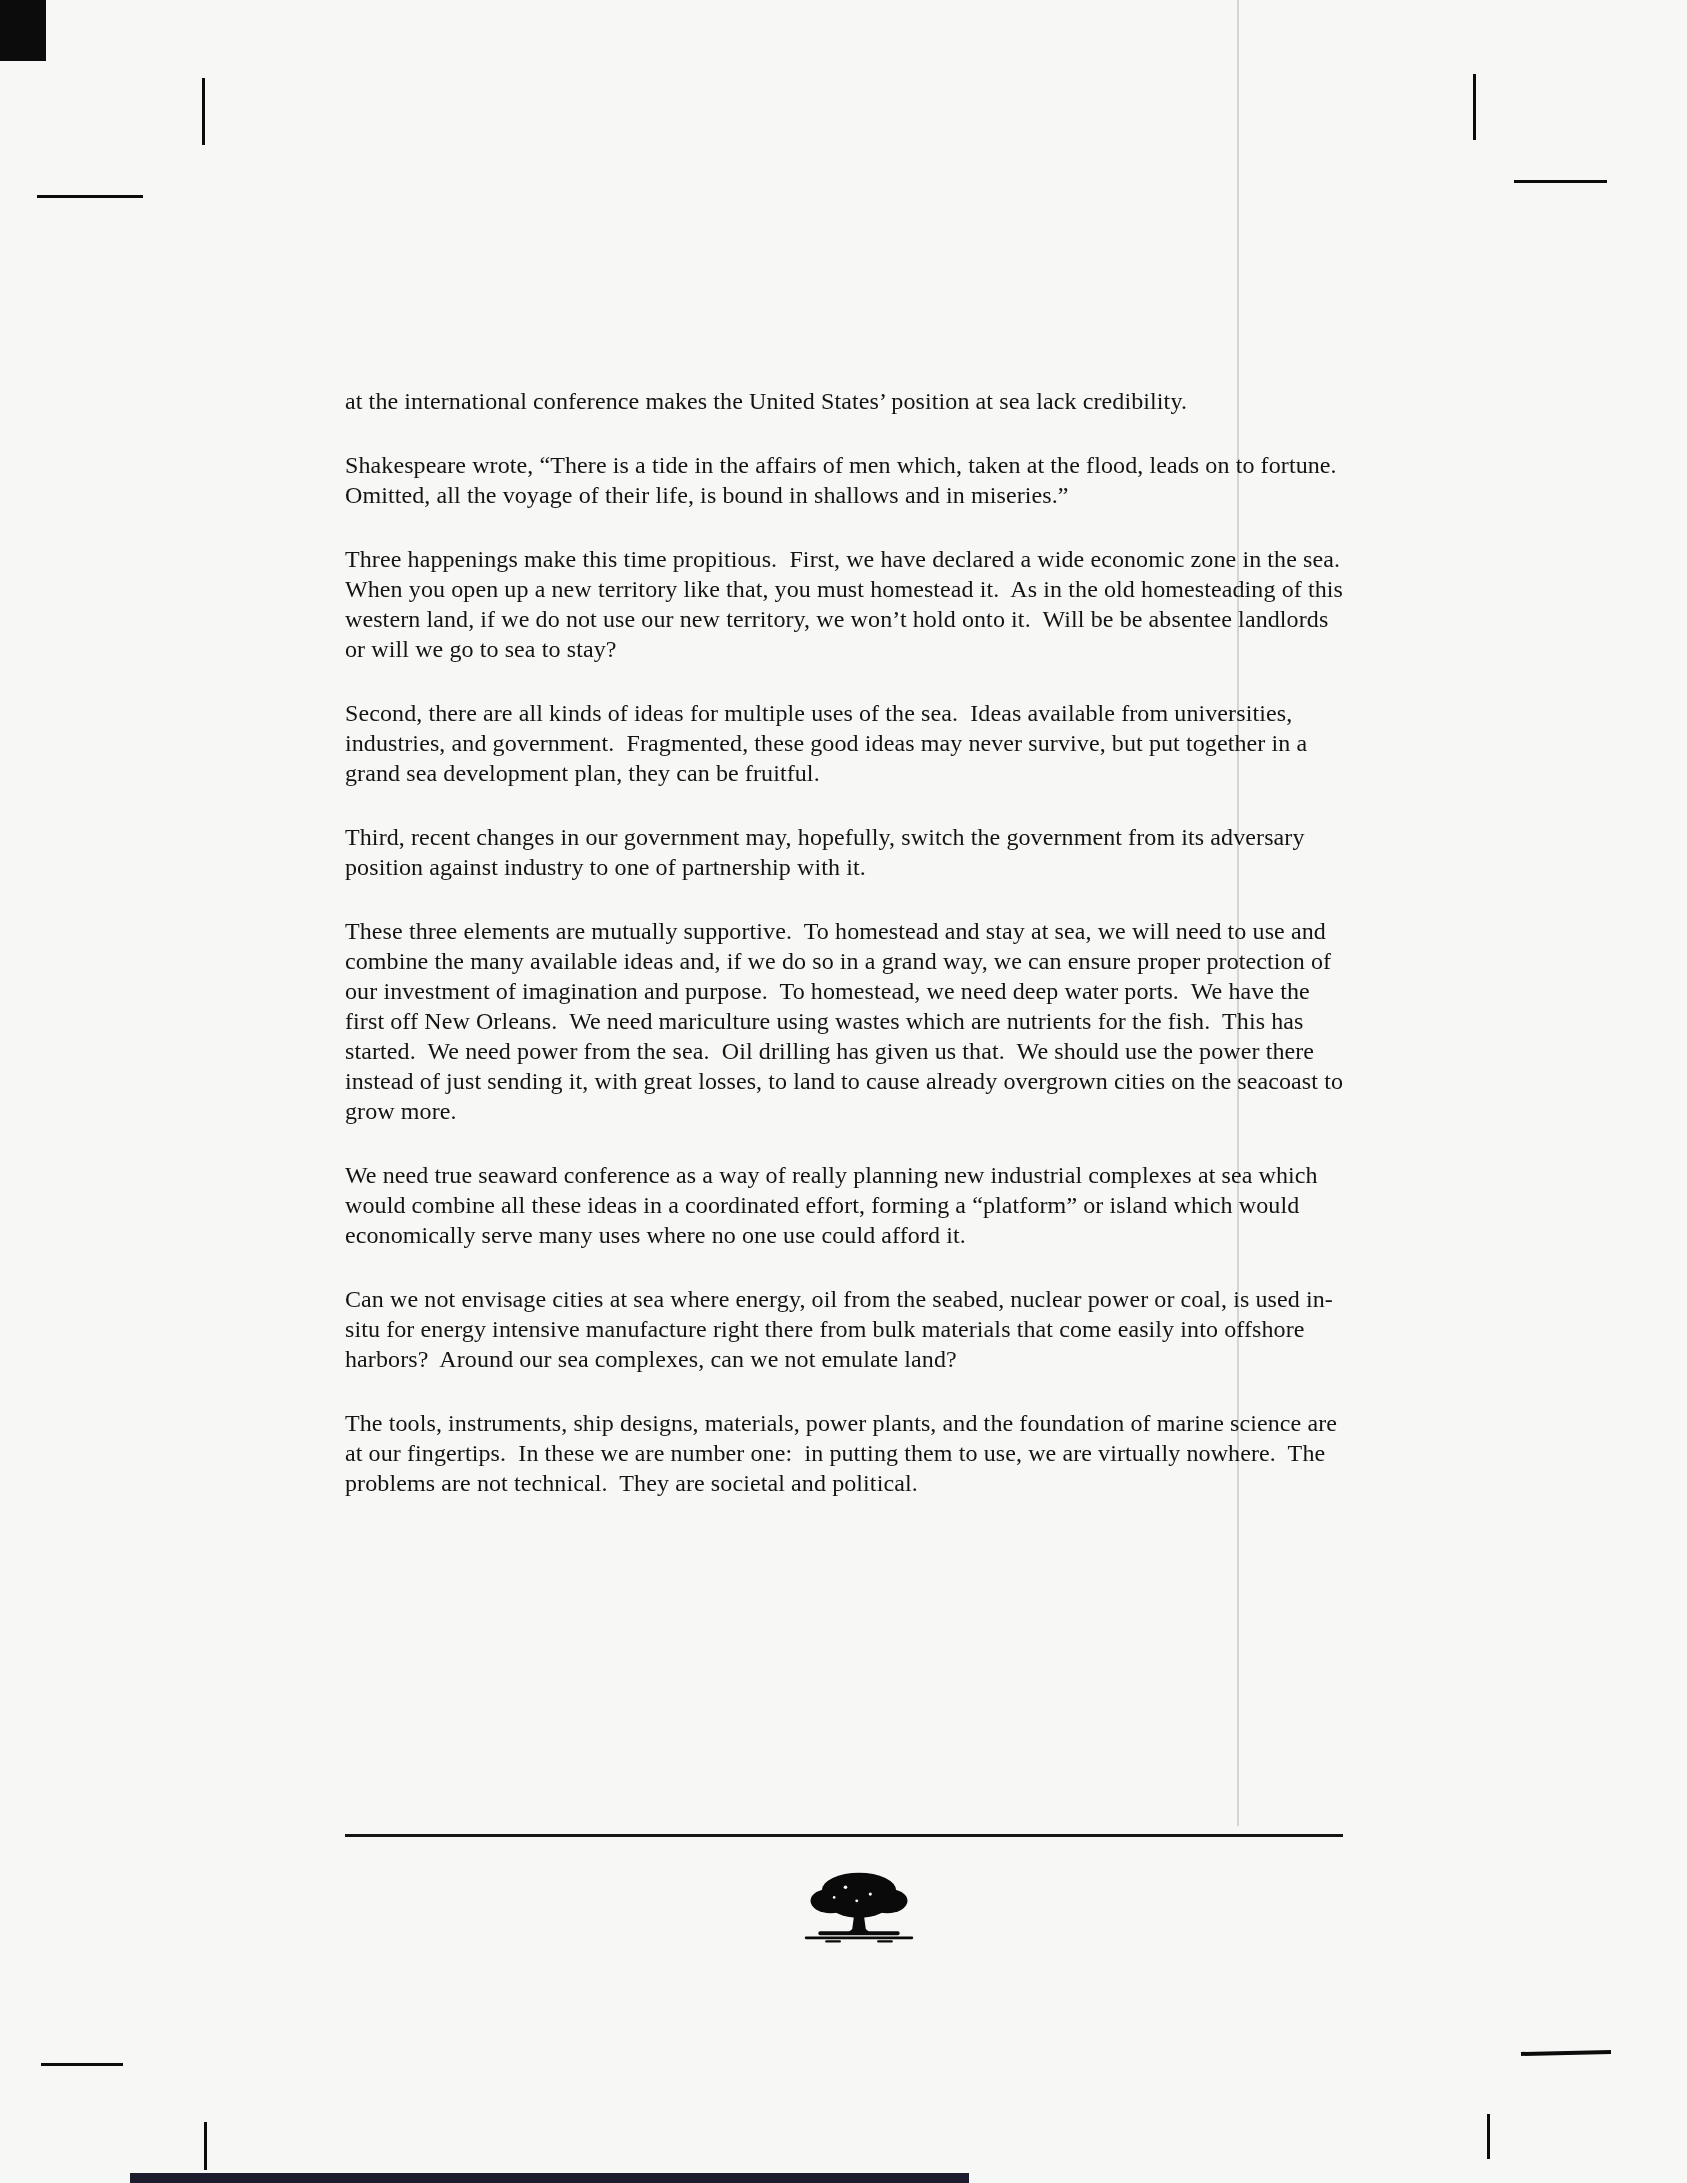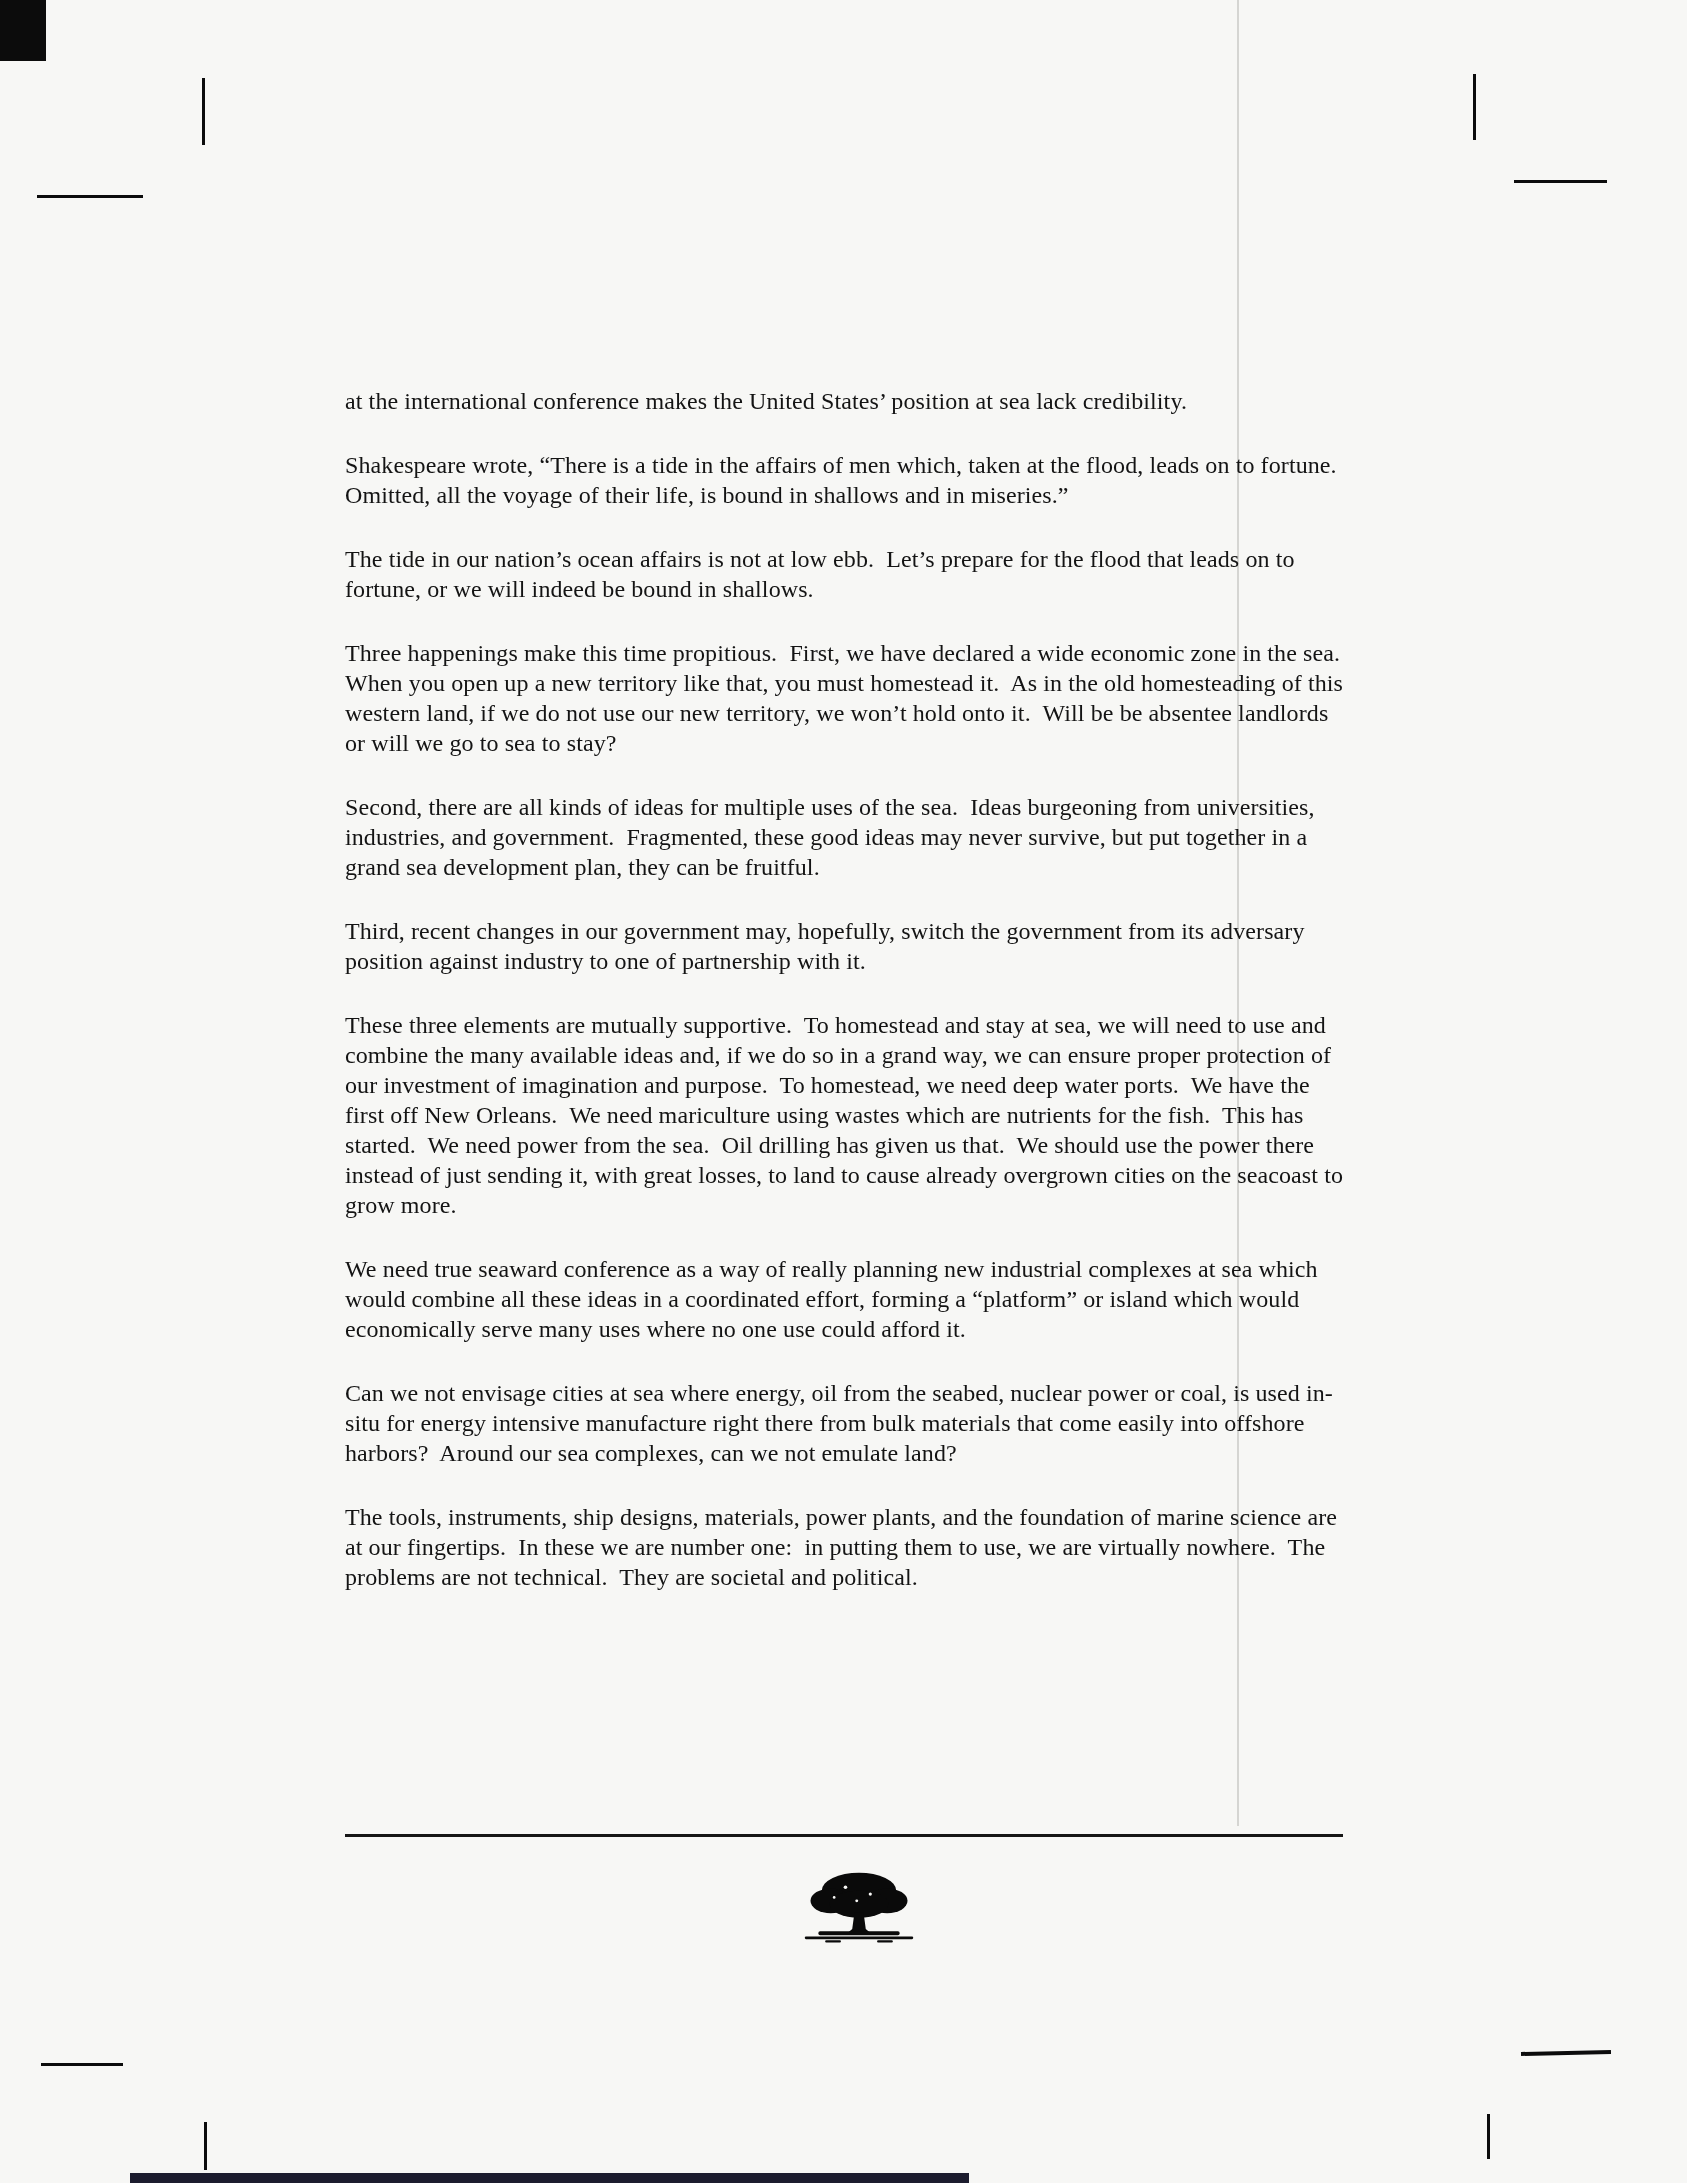--- a/index.html
+++ b/index.html
@@ -95,23 +95,22 @@
   <div class="mark dash-bottom-left"></div>
   <div class="mark dash-bottom-right"></div>
   <div class="mark tick-bl"></div>
   <div class="mark tick-br"></div>
   <div class="scan-line"></div>
   <div class="bottom-strip"></div>
 
   <div class="text-block">
       <p>at the international conference makes the United States’ position at sea lack credibility.</p>
       <p>Shakespeare wrote, “There is a tide in the affairs of men which, taken at the flood, leads on to fortune.  Omitted, all the voyage of their life, is bound in shallows and in miseries.”</p>
-      <p>The tide in our nation’s ocean affairs is not at low ebb.  Let’s prepare for the flood that leads on to fortune, or we will indeed be bound in shallows.</p>
       <p>Three happenings make this time propitious.  First, we have declared a wide economic zone in the sea.  When you open up a new territory like that, you must homestead it.  As in the old homesteading of this western land, if we do not use our new territory, we won’t hold onto it.  Will be be absentee landlords or will we go to sea to stay?</p>
-      <p>Second, there are all kinds of ideas for multiple uses of the sea.  Ideas burgeoning from universities, industries, and government.  Fragmented, these good ideas may never survive, but put together in a grand sea development plan, they can be fruitful.</p>
+      <p>Second, there are all kinds of ideas for multiple uses of the sea.  Ideas available from universities, industries, and government.  Fragmented, these good ideas may never survive, but put together in a grand sea development plan, they can be fruitful.</p>
       <p>Third, recent changes in our government may, hopefully, switch the government from its adversary position against industry to one of partnership with it.</p>
       <p>These three elements are mutually supportive.  To homestead and stay at sea, we will need to use and combine the many available ideas and, if we do so in a grand way, we can ensure proper protection of our investment of imagination and purpose.  To homestead, we need deep water ports.  We have the first off New Orleans.  We need mariculture using wastes which are nutrients for the fish.  This has started.  We need power from the sea.  Oil drilling has given us that.  We should use the power there instead of just sending it, with great losses, to land to cause already overgrown cities on the seacoast to grow more.</p>
       <p>We need true seaward conference as a way of really planning new industrial complexes at sea which would combine all these ideas in a coordinated effort, forming a “platform” or island which would economically serve many uses where no one use could afford it.</p>
       <p>Can we not envisage cities at sea where energy, oil from the seabed, nuclear power or coal, is used in-situ for energy intensive manufacture right there from bulk materials that come easily into offshore harbors?  Around our sea complexes, can we not emulate land?</p>
       <p>The tools, instruments, ship designs, materials, power plants, and the foundation of marine science are at our fingertips.  In these we are number one:  in putting them to use, we are virtually nowhere.  The problems are not technical.  They are societal and political.</p>
     </div>
 
   <div class="rule"></div>
 
   <div class="logo">

